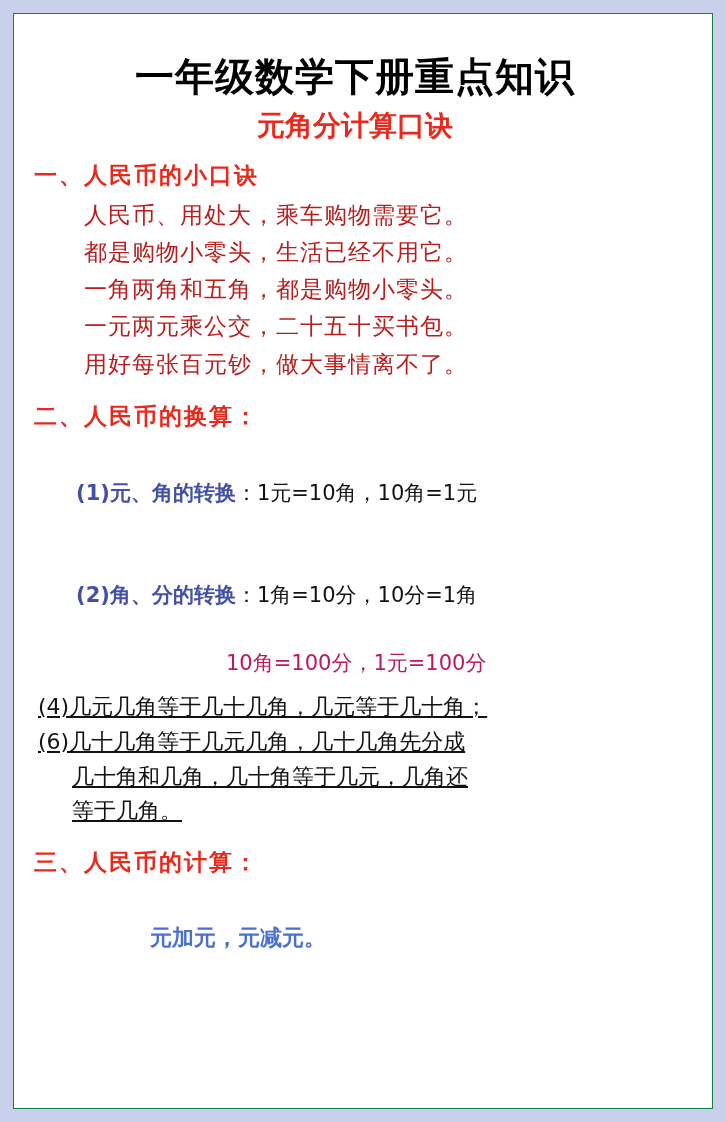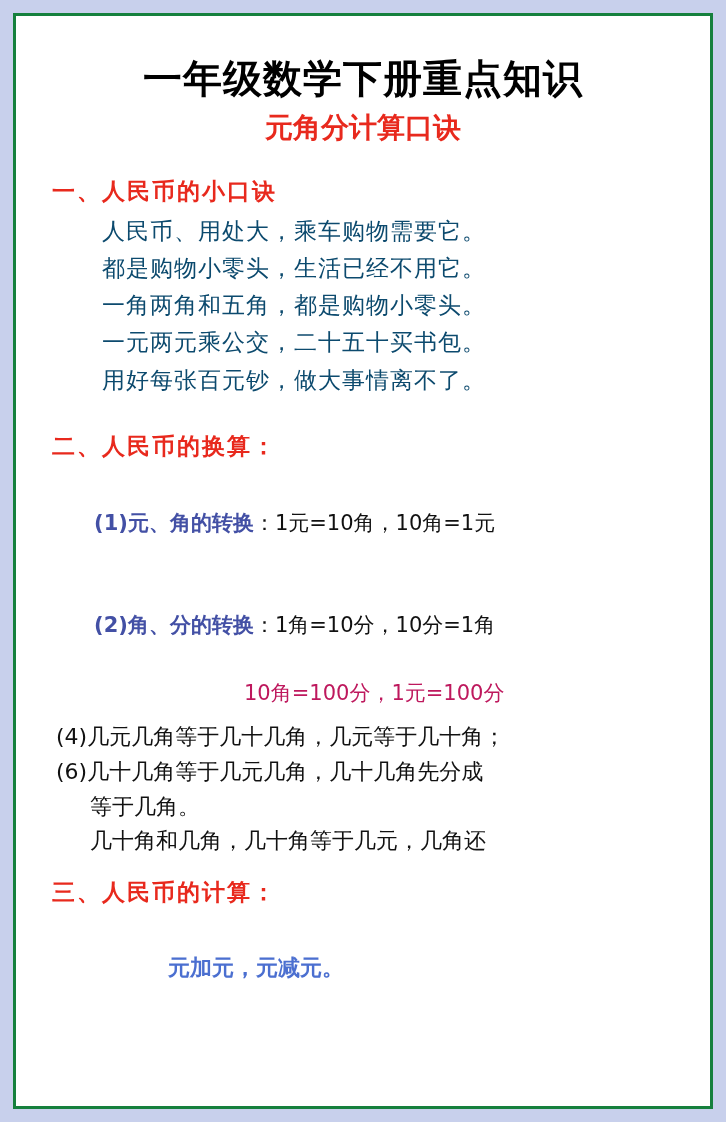--- a/index.html
+++ b/index.html
@@ -19,23 +19,23 @@
     width: 726px;
     height: 1122px;
     background: #c8d0ec;
     box-sizing: border-box;
     padding: 13px 13px;
   }
   .page-inner {
     width: 100%;
     height: 100%;
     background: #ffffff;
-    border: 3px solid #15803d;
+    border: 1px solid #15803d;
     box-sizing: border-box;
-    padding: 28px 26px 20px 26px;
+    padding: 28px 26px 20px 10px;
     position: relative;
   }
   .title {
     text-align: center;
     font-size: 39px;
     font-weight: bold;
     color: #000000;
     letter-spacing: 1px;
     font-family: "DejaVu Sans", sans-serif;
     margin: 14px 0 0 0;
@@ -48,30 +48,30 @@
     color: #e8291d;
     font-family: "DejaVu Sans", sans-serif;
     margin: 12px 0 0 0;
     line-height: 1.1;
   }
   .section-head {
     color: #e8291d;
     font-size: 23px;
     font-weight: bold;
     font-family: "DejaVu Sans", sans-serif;
-    margin: 32px 0 2px 10px;
+    margin: 18px 0 2px 10px;
     letter-spacing: 2px;
   }
   .verse {
     margin: 6px 0 0 0;
     padding-left: 60px;
   }
   .verse-line {
     font-size: 23px;
-    color: #0c4a6e;
+    color: #b91c1c;
     line-height: 1.62;
     letter-spacing: 1px;
     font-family: "DejaVu Sans", sans-serif;
     font-weight: 500;
     white-space: pre;
   }
   .conv-line {
     font-size: 21px;
     line-height: 1.62;
     color: #111111;
@@ -98,20 +98,21 @@
     font-weight: 500;
   }
   .plain-line {
     font-size: 22px;
     line-height: 1.58;
     color: #111111;
     margin-left: 14px;
     font-family: "DejaVu Sans", sans-serif;
     white-space: pre;
     font-weight: 500;
+    text-decoration: underline;
   }
   .plain-indent {
     padding-left: 34px;
   }
   .calc-block {
     margin-top: 6px;
   }
   .calc-line {
     font-size: 22px;
     line-height: 1.62;
@@ -152,22 +153,22 @@
     <div class="conv-line sp-top-1">
       <span class="conv-label">(1)</span><span class="conv-label">元、角的转换</span><span class="conv-val">：1元=10角，10角=1元</span>
     </div>
     <div class="conv-line">
       <span class="conv-label">(2)</span><span class="conv-label">角、分的转换</span><span class="conv-val">：1角=10分，10分=1角</span>
     </div>
     <div class="conv-cont">10角=100分，1元=100分</div>
 
     <div class="plain-line sp-top-1">(4)几元几角等于几十几角，几元等于几十角；</div>
     <div class="plain-line">(6)几十几角等于几元几角，几十几角先分成</div>
+    <div class="plain-line plain-indent">几十角和几角，几十角等于几元，几角还</div>
     <div class="plain-line plain-indent">等于几角。</div>
-    <div class="plain-line plain-indent">几十角和几角，几十角等于几元，几角还</div>
 
     <div class="section-head sp-top-2">三、人民币的计算：</div>
 
     <div class="calc-block">
       <div class="calc-line">
         <span class="calc-blue">元加元，元减元。</span>
       </div>
       <div class="calc-line sp-top-1">
         
       </div>

